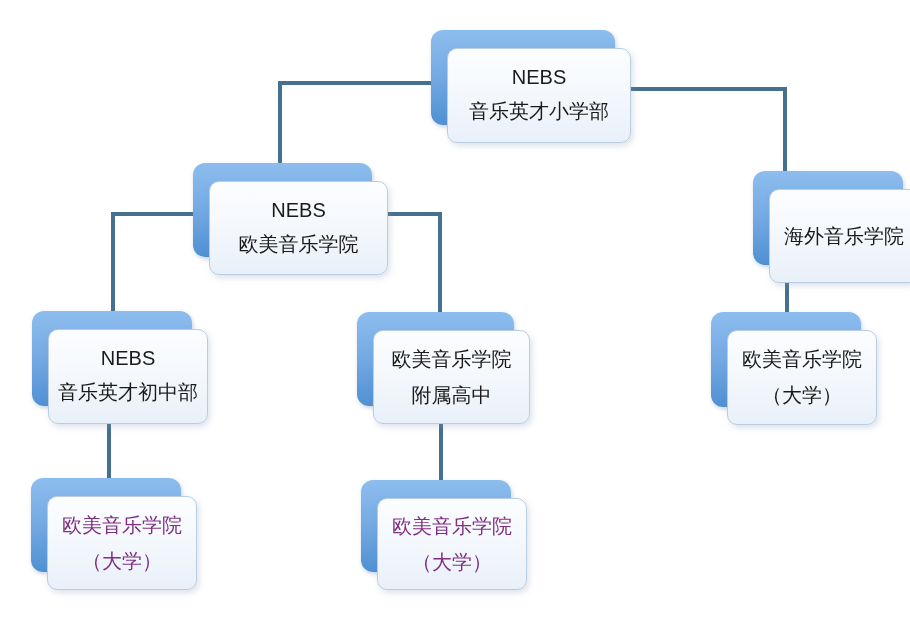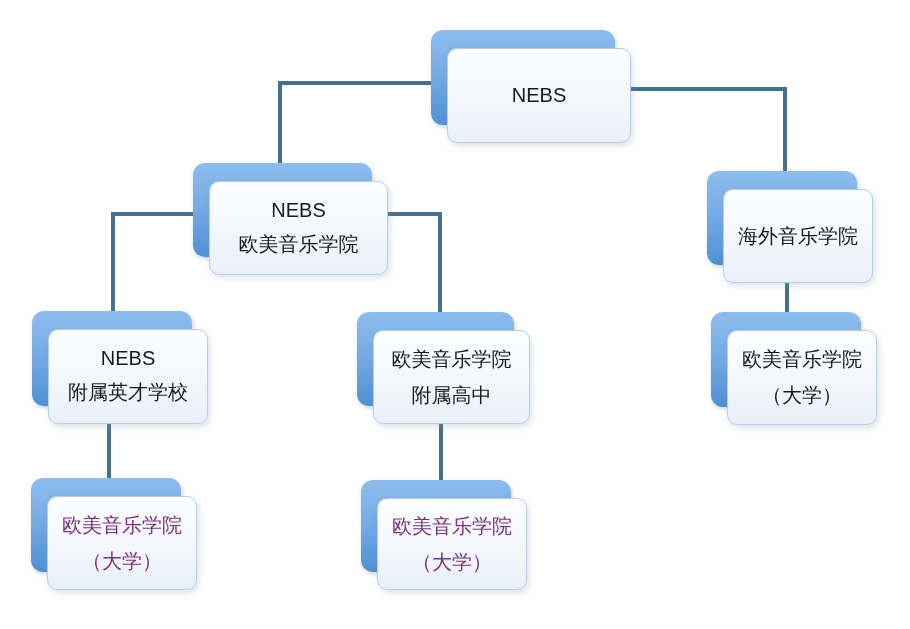--- a/index.html
+++ b/index.html
@@ -77,43 +77,44 @@
     <polyline class="edge" points="388,214 440,214 440,317"></polyline>
     <polyline class="edge" points="787,283 787,317"></polyline>
     <polyline class="edge" points="109,424 109,483"></polyline>
     <polyline class="edge" points="441,424 441,485"></polyline>
   </svg>
 
   <div class="node" style="left:431px; top:30px; width:184px; height:95px;">
     <div class="accent"></div>
     <div class="card">
       <div>NEBS</div>
+      <div>音乐英才小学部</div>
     </div>
   </div>
 
   <div class="node" style="left:193px; top:163px; width:179px; height:94px;">
     <div class="accent"></div>
     <div class="card">
       <div>NEBS</div>
       <div>欧美音乐学院</div>
     </div>
   </div>
 
-  <div class="node" style="left:707px; top:171px; width:150px; height:94px;">
+  <div class="node" style="left:753px; top:171px; width:150px; height:94px;">
     <div class="accent"></div>
     <div class="card">
       <div>海外音乐学院</div>
     </div>
   </div>
 
   <div class="node" style="left:32px; top:311px; width:160px; height:95px;">
     <div class="accent"></div>
     <div class="card">
       <div>NEBS</div>
-      <div>附属英才学校</div>
+      <div>音乐英才初中部</div>
     </div>
   </div>
 
   <div class="node" style="left:357px; top:312px; width:157px; height:94px;">
     <div class="accent"></div>
     <div class="card">
       <div>欧美音乐学院</div>
       <div>附属高中</div>
     </div>
   </div>

